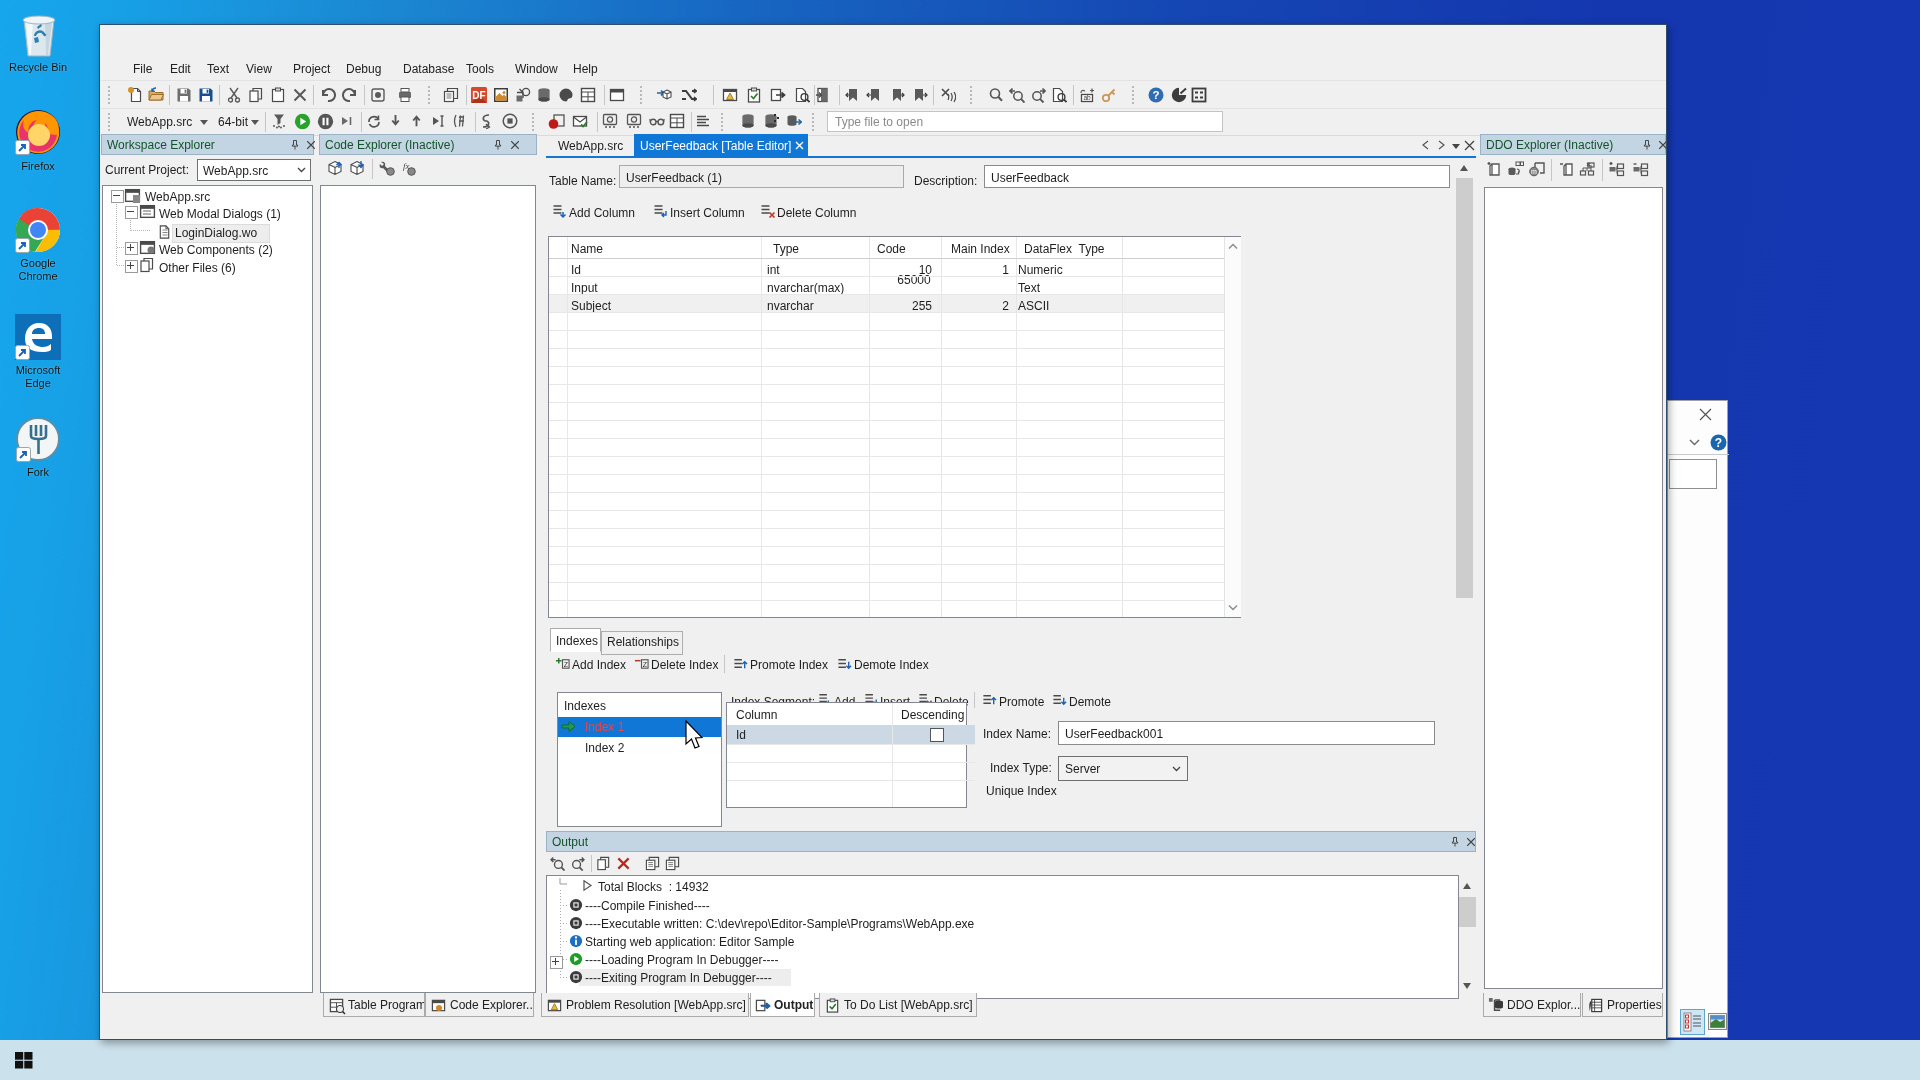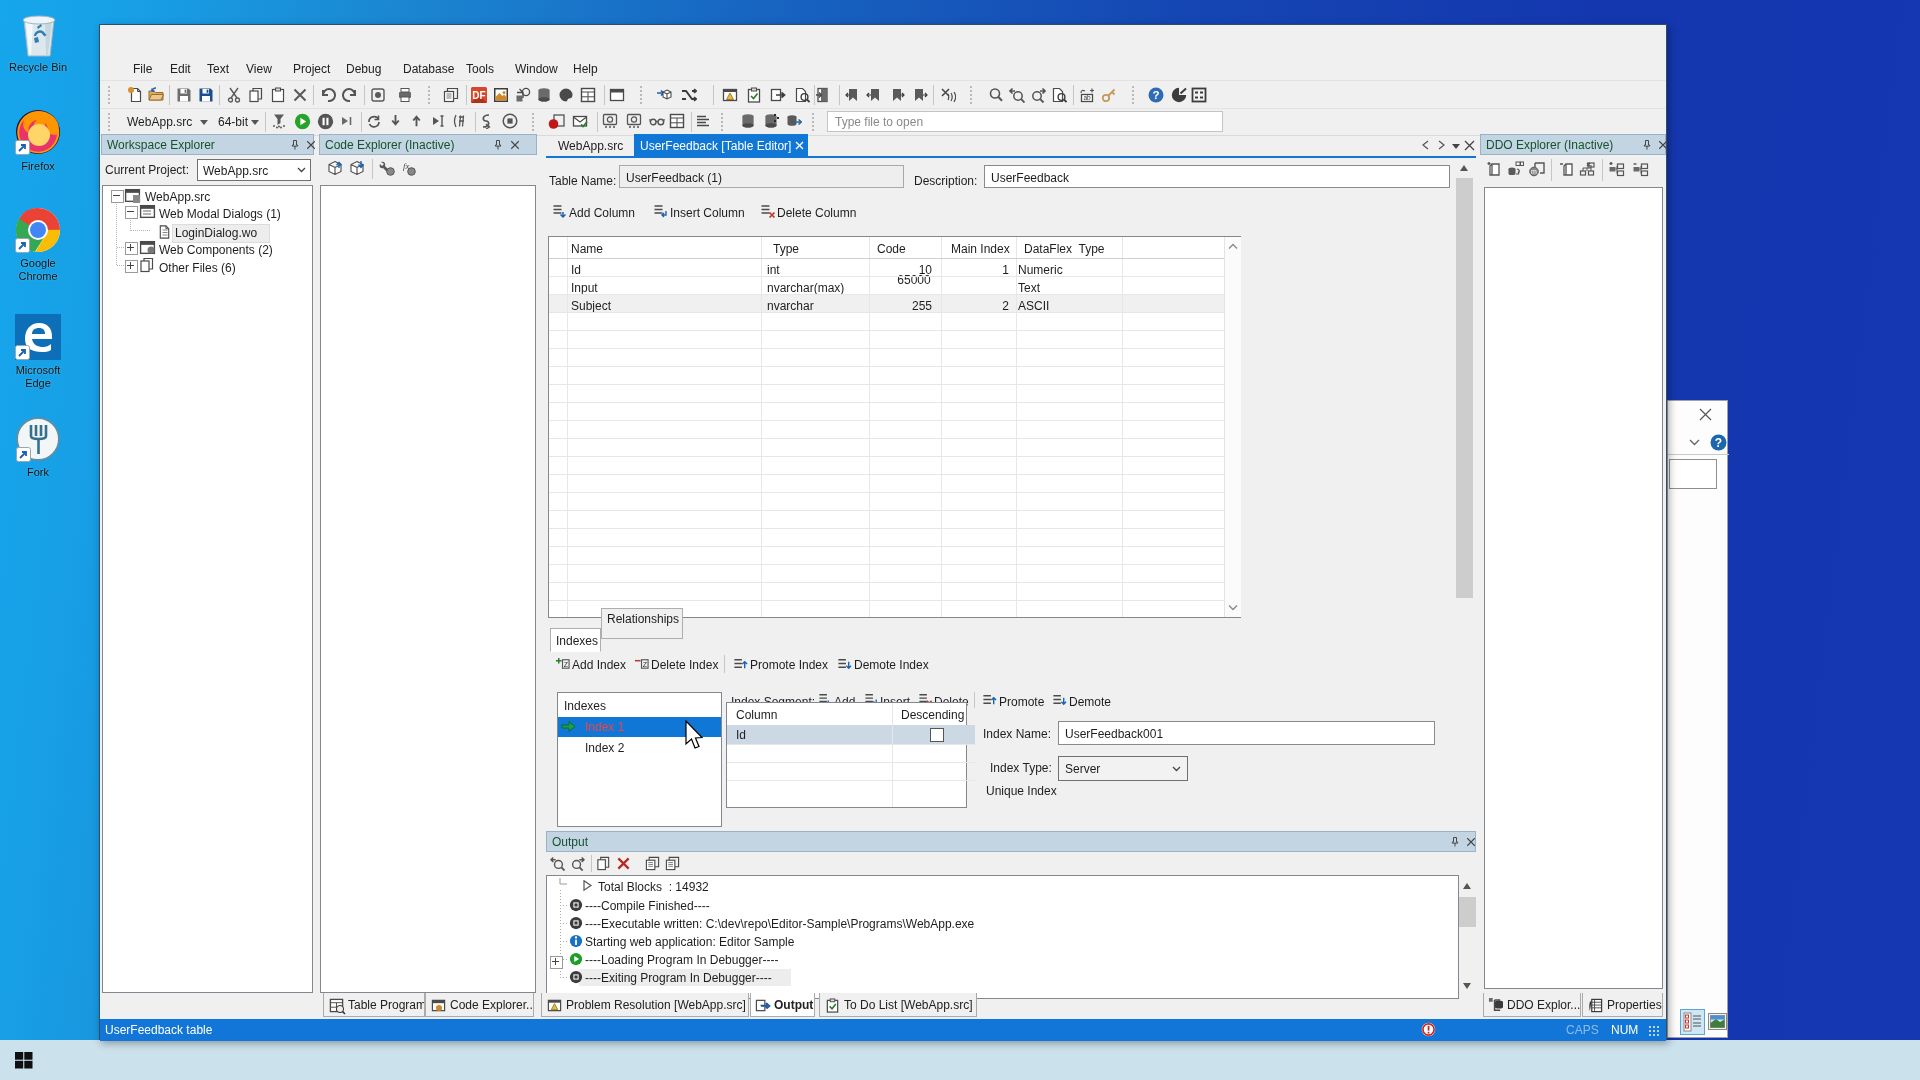--- a/index.html
+++ b/index.html
@@ -956,21 +956,21 @@
     <div class="gridline-h" style="left:0;top:291px;width:675px"></div>
     <div class="gridline-h" style="left:0;top:309px;width:675px"></div>
     <div class="gridline-h" style="left:0;top:327px;width:675px"></div>
     <div class="gridline-h" style="left:0;top:345px;width:675px"></div>
     <div class="gridline-h" style="left:0;top:363px;width:675px"></div>
   </div>
 
   <div class="dtab" style="left:4px;top:494px;width:51px;height:24px;background:#fff;border-bottom:1px solid #fff;z-index:2">
         <span class="a" style="left:5px;top:5px">Indexes</span>
       </div>
-  <div class="dtab" style="left:55px;top:474px;width:82px;height:31px">
+  <div class="dtab" style="left:55px;top:497px;width:82px;height:24px">
         <span class="a" style="left:5px;top:3px">Relationships</span>
       </div>
 
   <svg class="i" style="left:9px;top:522px" width="15" height="15" viewBox="0 0 16 16">
         <path d="M1 5 h6 M4 2 v6" stroke="#2a7c2a" stroke-width="1.6"></path>
         <rect x="8" y="4" width="7" height="9" fill="none" stroke="#555" stroke-width="1.2"></rect>
         <text x="11.5" y="11.6" font-size="7.5" fill="#333" text-anchor="middle" font-family="Liberation Sans">Z</text>
       </svg>
   <span class="a" style="left:26px;top:524px">Add Index</span>
   <svg class="i" style="left:88px;top:522px" width="15" height="15" viewBox="0 0 16 16">
@@ -1177,25 +1177,13 @@
   <div class="btab" style="left:1482px;top:0;width:81px;height:24px">
     <svg class="i" style="left:5px;top:5px" width="15" height="15" viewBox="0 0 16 16">
           <rect x="4" y="1.5" width="10.5" height="13" fill="#fff" stroke="#3c3c3c" stroke-width="1.3"></rect>
           <path d="M7 1.5 V14.5 M4 4.5 H14.5 M4 7.5 H14.5 M4 10.5 H14.5" stroke="#3c3c3c" stroke-width=".9"></path>
           <path d="M2 14 C1 10 1 6 2.5 3 L3.5 5 L2 14Z" fill="#3c3c3c"></path>
         </svg>
     <span class="a" style="left:24px;top:5px">Properties</span>
   </div>
  </div>
 
- <div class="a" style="left:0;top:994px;width:1566px;height:22px;background:#1176d7">
-   <span class="a" style="left:5px;top:4px;color:#fff">UserFeedback table</span>
-   <svg class="i" style="left:1321px;top:3px" width="15" height="15" viewBox="0 0 16 16">
-        <circle cx="8" cy="8" r="7.2" fill="#fff"></circle>
-        <circle cx="8" cy="8" r="6" fill="none" stroke="#d02418" stroke-width="1.8"></circle>
-        <rect x="7.1" y="4" width="1.9" height="5.2" fill="#d02418"></rect>
-        <rect x="7.1" y="10.4" width="1.9" height="1.9" fill="#d02418"></rect>
-      </svg>
-   <span class="a" style="left:1466px;top:4px;color:rgba(255,255,255,.5)">CAPS</span>
-   <span class="a" style="left:1511px;top:4px;color:#fff">NUM</span>
-   <div class="a" style="left:1548px;top:6px;width:13px;height:12px;background-image:radial-gradient(rgba(255,255,255,.7) 30%,transparent 32%);background-size:4px 4px"></div>
- </div>
 </div>
 
 </body></html>

